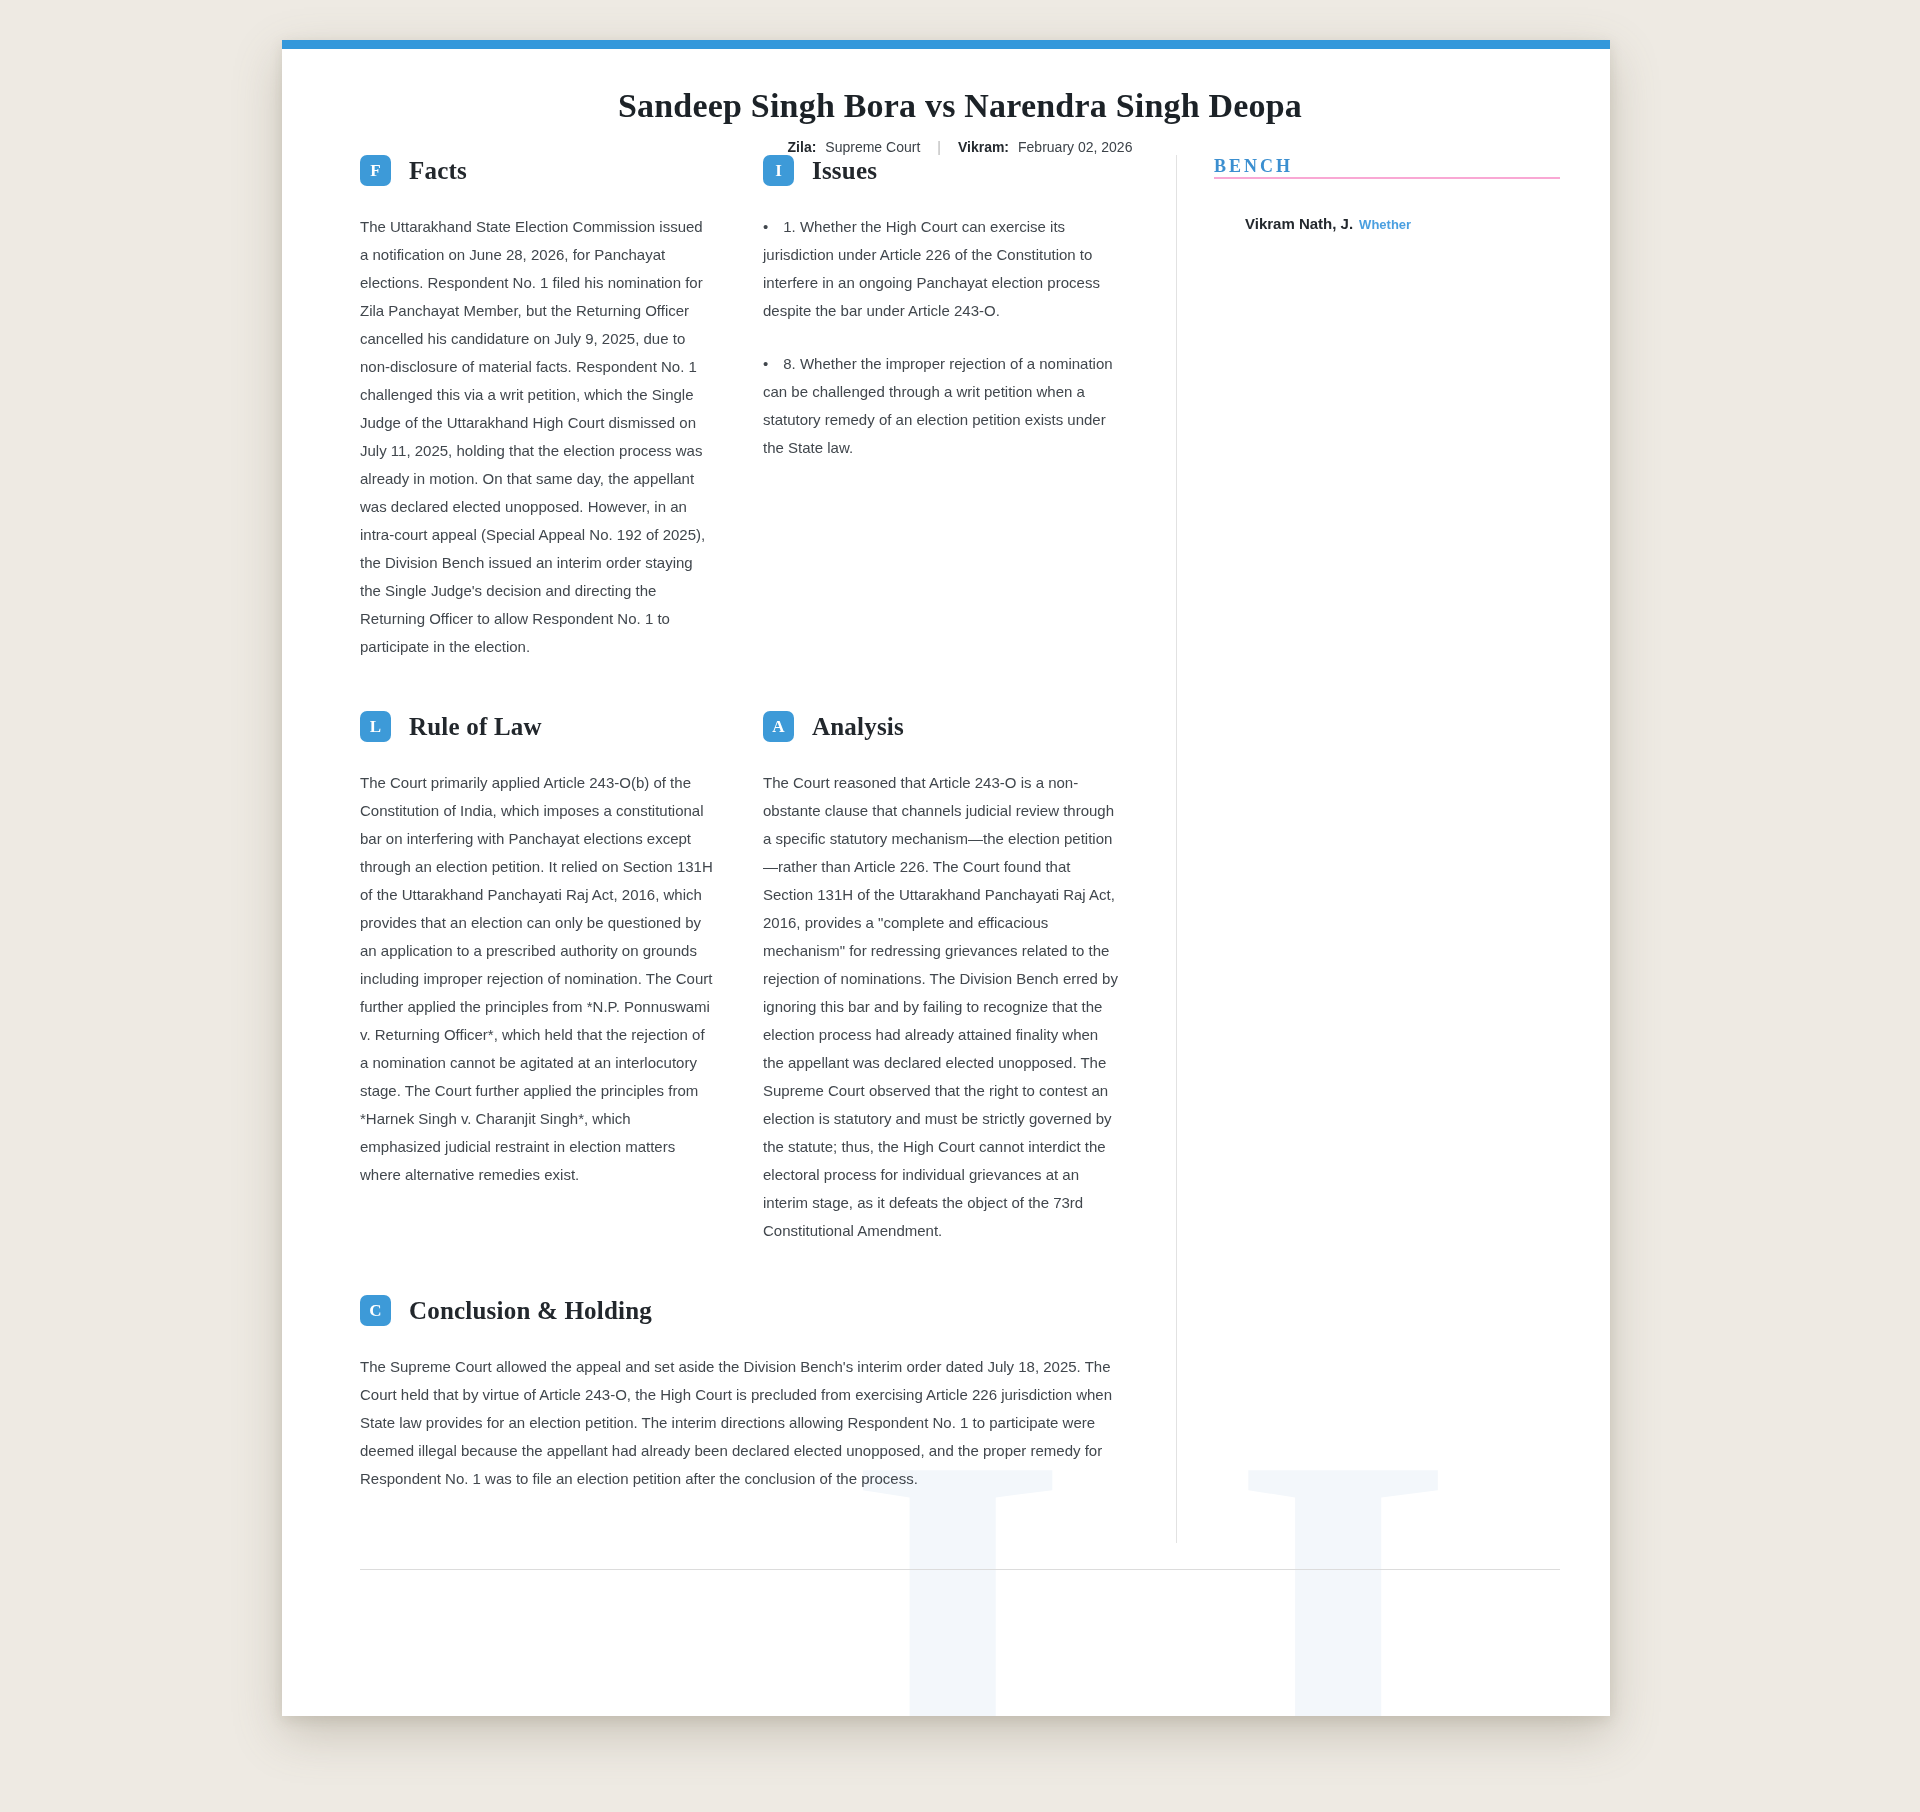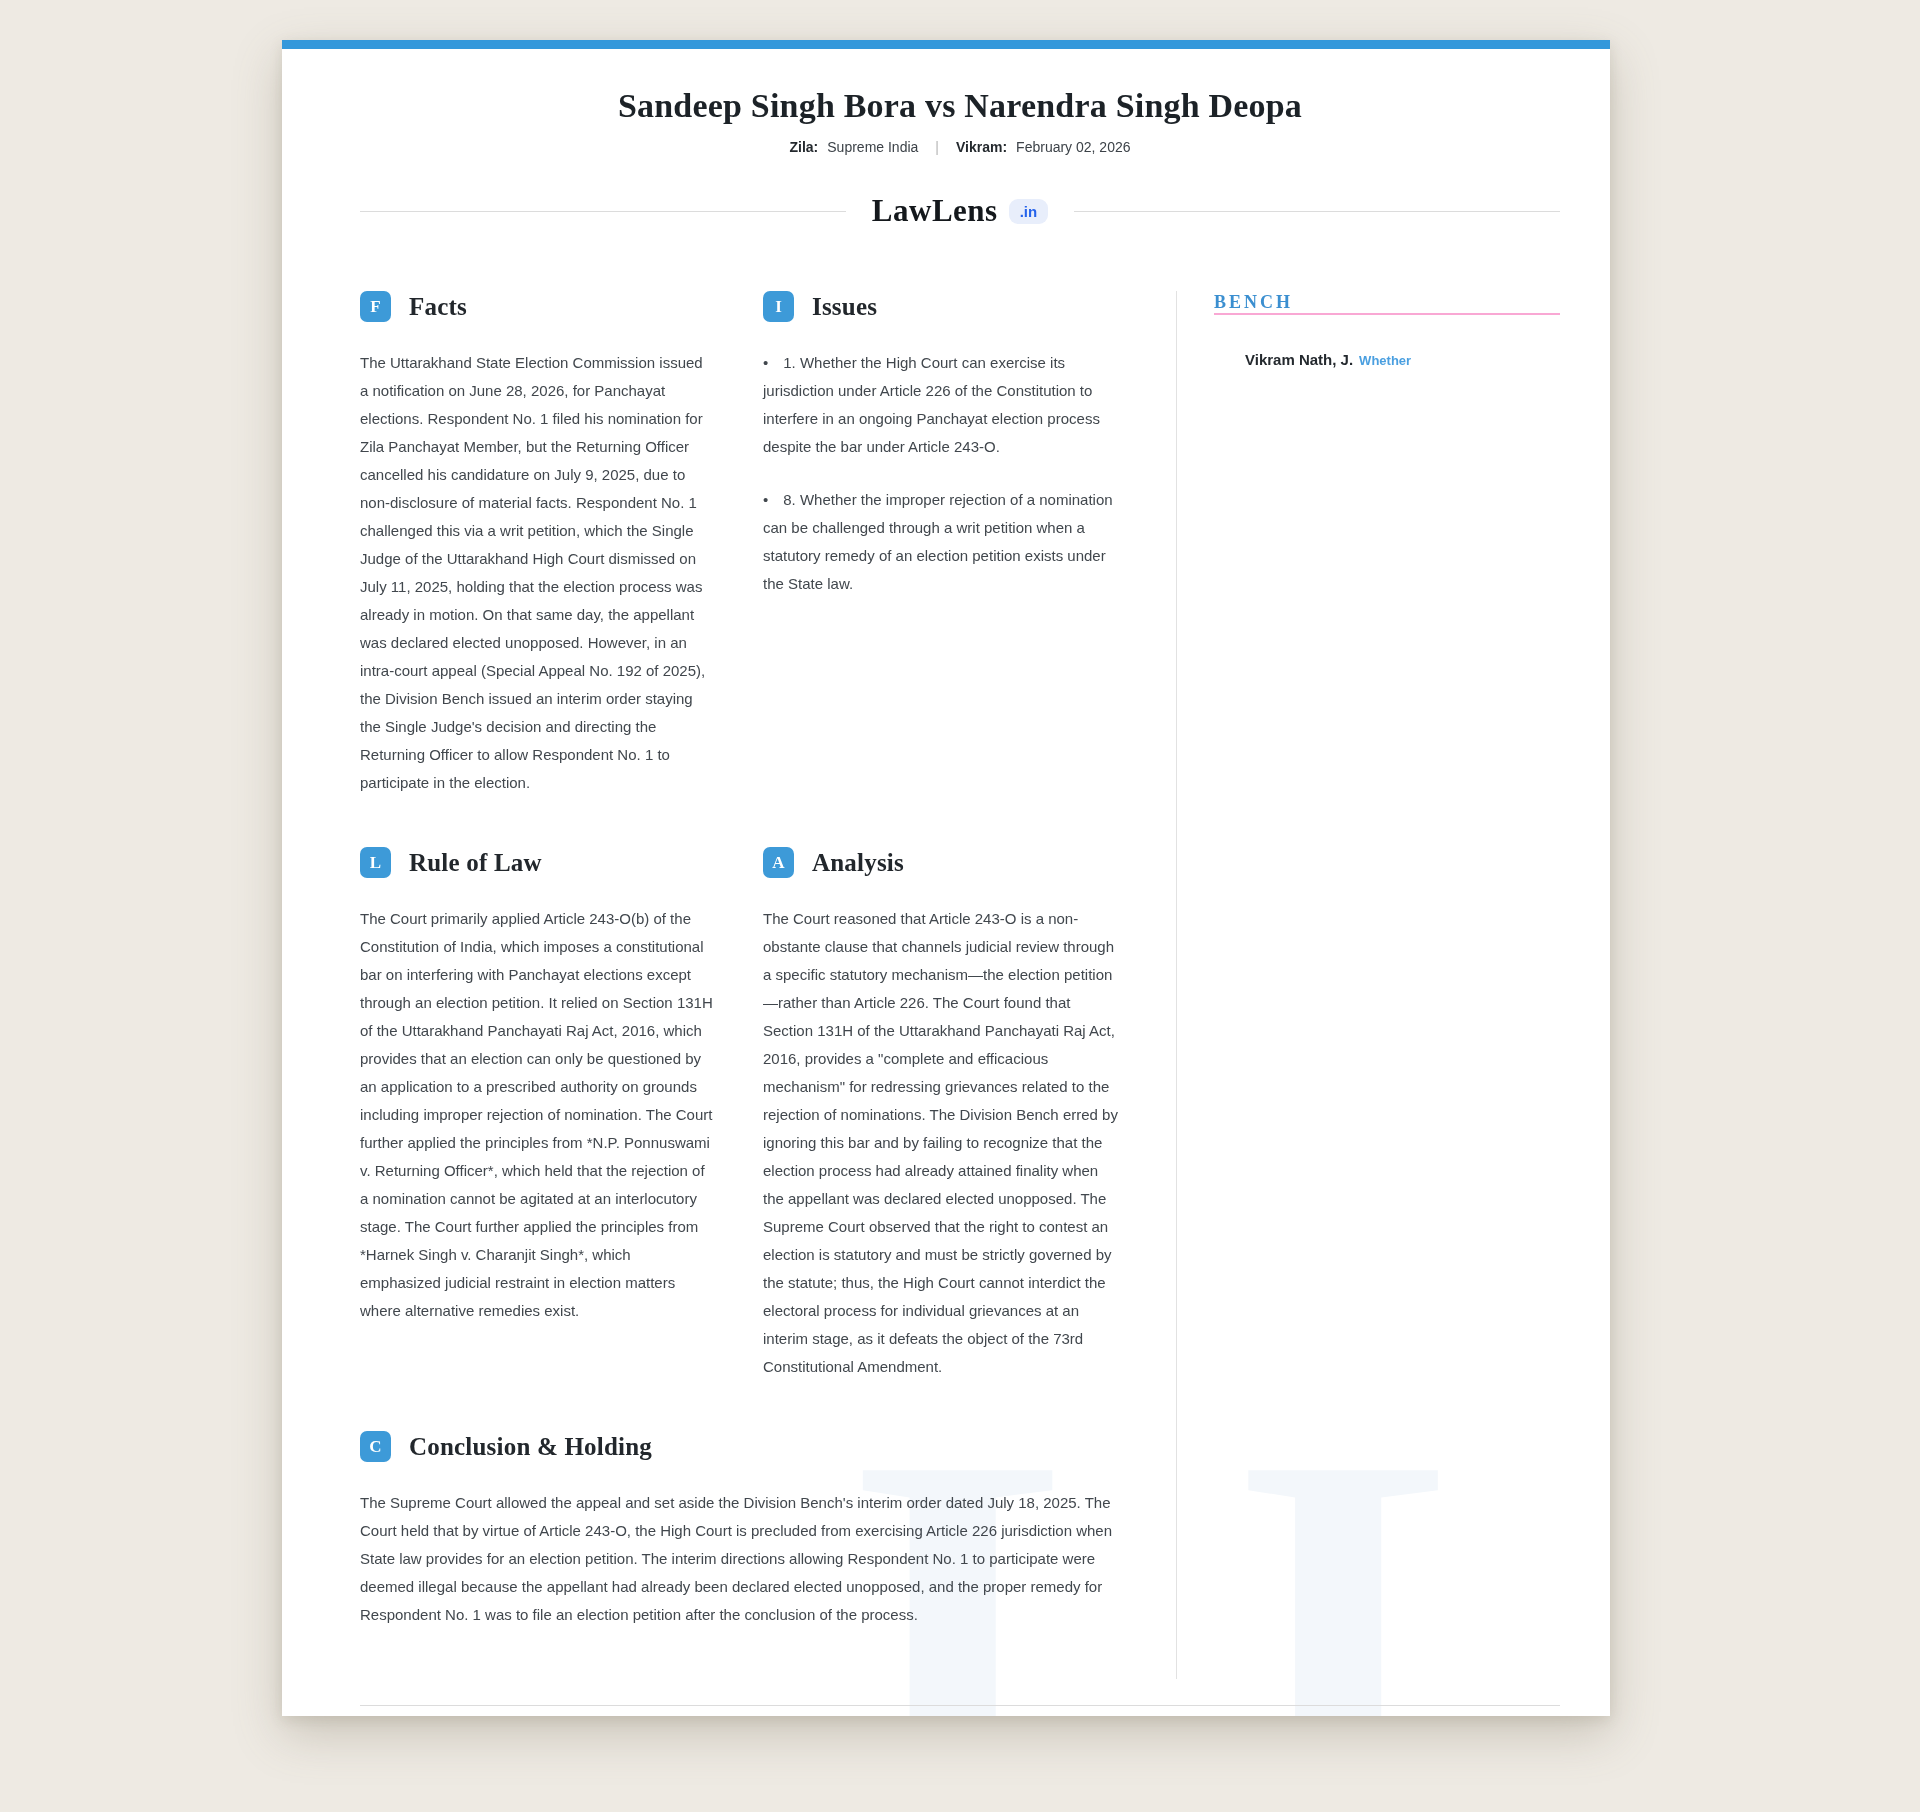--- a/index.html
+++ b/index.html
@@ -142,34 +142,26 @@
 <div class="card">
   <div class="topbar"></div>
   <div class="watermark">LL</div>
 
   <div class="card-inner">
 
     <h1 class="case-title">Sandeep Singh Bora vs Narendra Singh Deopa</h1>
 
     <div class="meta">
       <span class="b">Zila:</span>
-      <span>Supreme India</span>
+      <span>Supreme Court</span>
       <span class="sep">|</span>
       <span class="b">Vikram:</span>
       <span>February 02, 2026</span>
     </div>
 
-    <div class="logo-row">
-      <div class="rule"></div>
-      <div class="logo">
-        <span class="brand">LawLens</span>
-        <span class="pill">.in</span>
-      </div>
-      <div class="rule"></div>
-    </div>
 
     <div class="content">
       <div class="main">
 
         <section>
           <div class="sec-head">
             <span class="badge">F</span>
             <h2>Facts</h2>
           </div>
           <p class="body-text">The Uttarakhand State Election Commission issued a notification on June 28, 2026, for Panchayat elections. Respondent No. 1 filed his nomination for Zila Panchayat Member, but the Returning Officer cancelled his candidature on July 9, 2025, due to non-disclosure of material facts. Respondent No. 1 challenged this via a writ petition, which the Single Judge of the Uttarakhand High Court dismissed on July 11, 2025, holding that the election process was already in motion. On that same day, the appellant was declared elected unopposed. However, in an intra-court appeal (Special Appeal No. 192 of 2025), the Division Bench issued an interim order staying the Single Judge's decision and directing the Returning Officer to allow Respondent No. 1 to participate in the election.</p>

